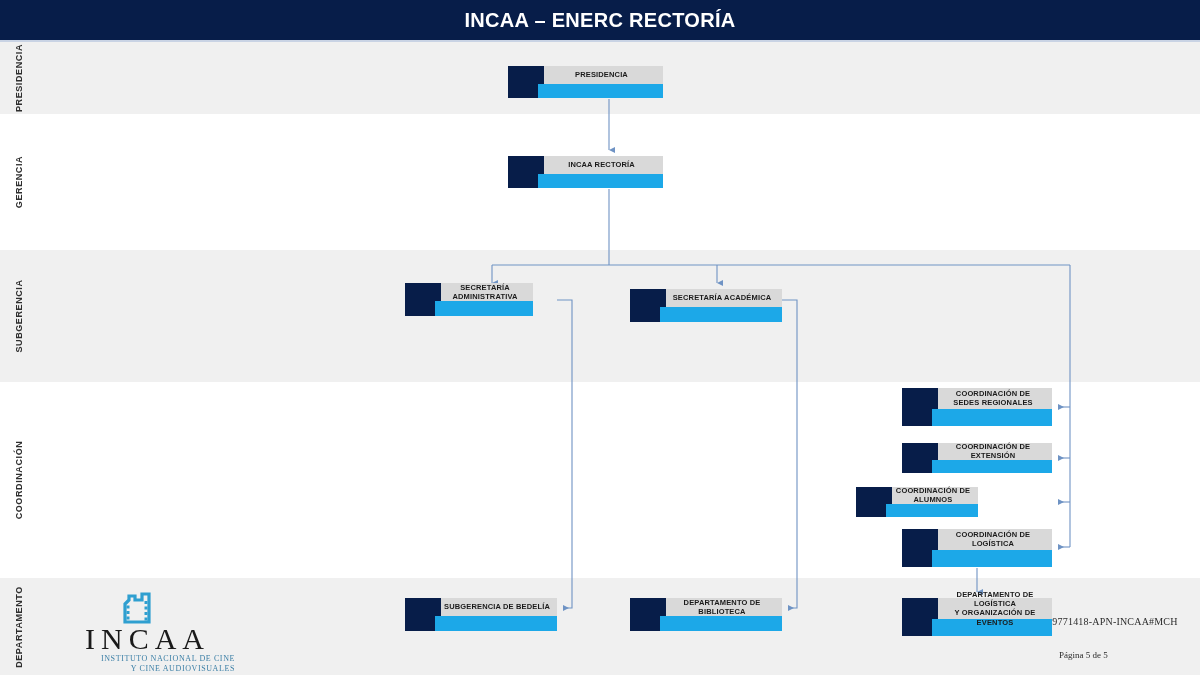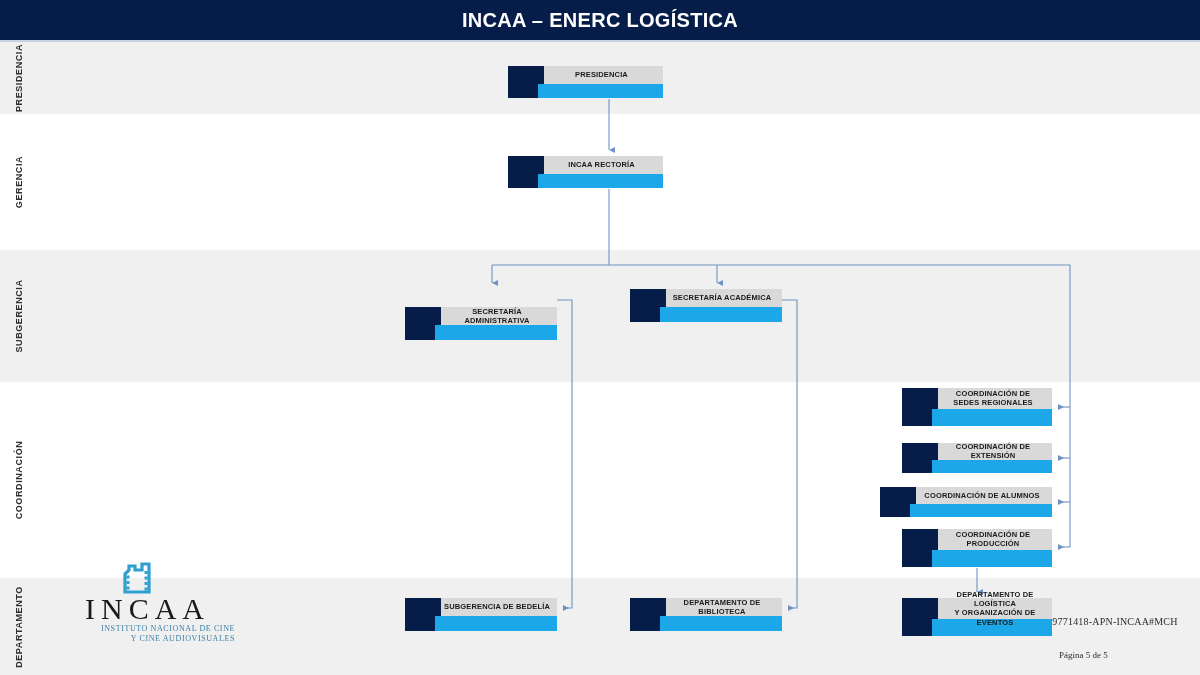--- a/index.html
+++ b/index.html
@@ -108,21 +108,21 @@
   }
   .node-text.left {
     justify-content: flex-start;
     text-align: center;
     padding-left: 4px;
   }
 
   
   .logo {
     position: absolute;
-    left: 60px; top: 562px;
+    left: 60px; top: 592px;
     width: 175px; height: 80px;
   }
   .logo-mark {
     position: absolute;
     left: 55px; top: 0;
     width: 46px; height: 32px;
   }
   .logo-word {
     position: absolute;
     left: 0; top: 32px;
@@ -165,21 +165,21 @@
     white-space: nowrap;
     margin-left: 44px;
   }
 </style>
 </head>
 <body>
 
 <div id="page">
 
   <div class="header">
-    <div class="header-title">INCAA – ENERC LOGÍSTICA</div>
+    <div class="header-title">INCAA – ENERC RECTORÍA</div>
   </div>
   <div class="header-rule"></div>
 
   <div id="bands-layer">
       <div class="band shade" style="top: 42px; height: 72px;">
         <div class="band-label" style="top: 36px; transform: rotate(-90deg) translateX(-50%);">PRESIDENCIA</div>
       </div>
       <div class="band plain" style="top: 114px; height: 136px;">
         <div class="band-label" style="top: 68px; transform: rotate(-90deg) translateX(-50%);">GERENCIA</div>
       </div>
@@ -243,21 +243,21 @@
       <div class="node" style="left: 508px; top: 156px; width: 155px; height: 32px;">
         <div class="node-body"></div>
         <div class="node-bar"></div>
         <div class="node-navy"></div>
         <div class="node-text">
           <div>
             <div>INCAA RECTORÍA</div>
           </div>
         </div>
       </div>
-      <div class="node" style="left: 405px; top: 307px; width: 152px; height: 33px;">
+      <div class="node" style="left: 405px; top: 283px; width: 128px; height: 33px;">
         <div class="node-body"></div>
         <div class="node-bar"></div>
         <div class="node-navy"></div>
         <div class="node-text">
           <div>
             <div>SECRETARÍA ADMINISTRATIVA</div>
           </div>
         </div>
       </div>
       <div class="node" style="left: 630px; top: 289px; width: 152px; height: 33px; border-radius: 12px;">
@@ -284,38 +284,38 @@
       <div class="node" style="left: 902px; top: 443px; width: 150px; height: 30px; text-decoration: underline;">
         <div class="node-body"></div>
         <div class="node-bar"></div>
         <div class="node-navy"></div>
         <div class="node-text">
           <div>
             <div>COORDINACIÓN DE EXTENSIÓN</div>
           </div>
         </div>
       </div>
-      <div class="node" style="left: 880px; top: 487px; width: 172px; height: 30px;">
+      <div class="node" style="left: 856px; top: 487px; width: 122px; height: 30px;">
         <div class="node-body"></div>
         <div class="node-bar"></div>
         <div class="node-navy"></div>
         <div class="node-text">
           <div>
             <div>COORDINACIÓN DE ALUMNOS</div>
           </div>
         </div>
       </div>
       <div class="node" style="left: 902px; top: 529px; width: 150px; height: 38px;">
         <div class="node-body"></div>
         <div class="node-bar"></div>
         <div class="node-navy"></div>
         <div class="node-text">
           <div>
             <div>COORDINACIÓN DE</div>
-            <div>PRODUCCIÓN</div>
+            <div>LOGÍSTICA</div>
           </div>
         </div>
       </div>
       <div class="node" style="left: 405px; top: 598px; width: 152px; height: 33px;">
         <div class="node-body"></div>
         <div class="node-bar"></div>
         <div class="node-navy"></div>
         <div class="node-text">
           <div>
             <div>SUBGERENCIA DE BEDELÍA</div>

